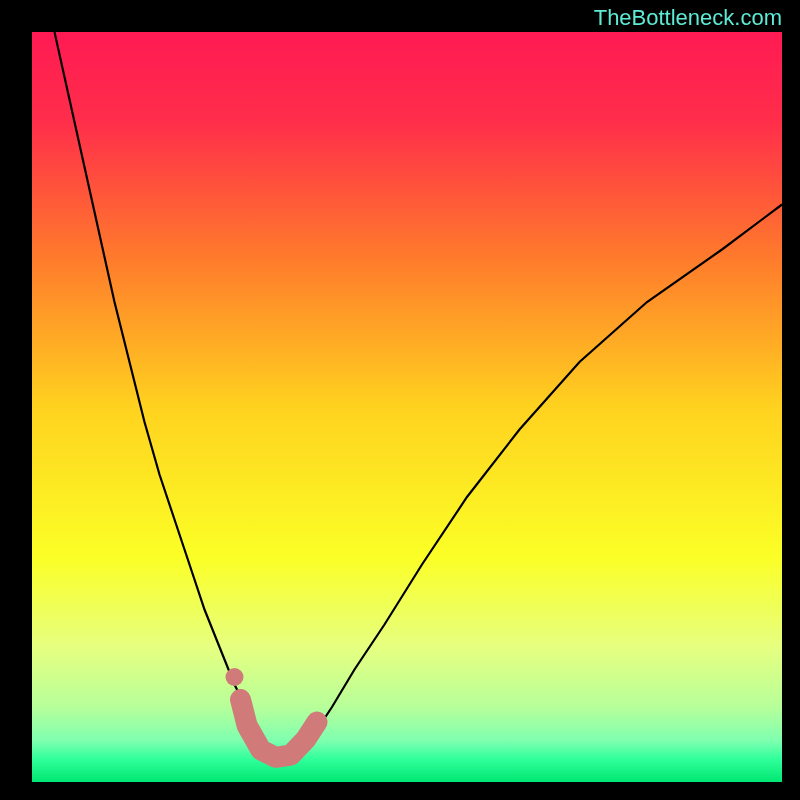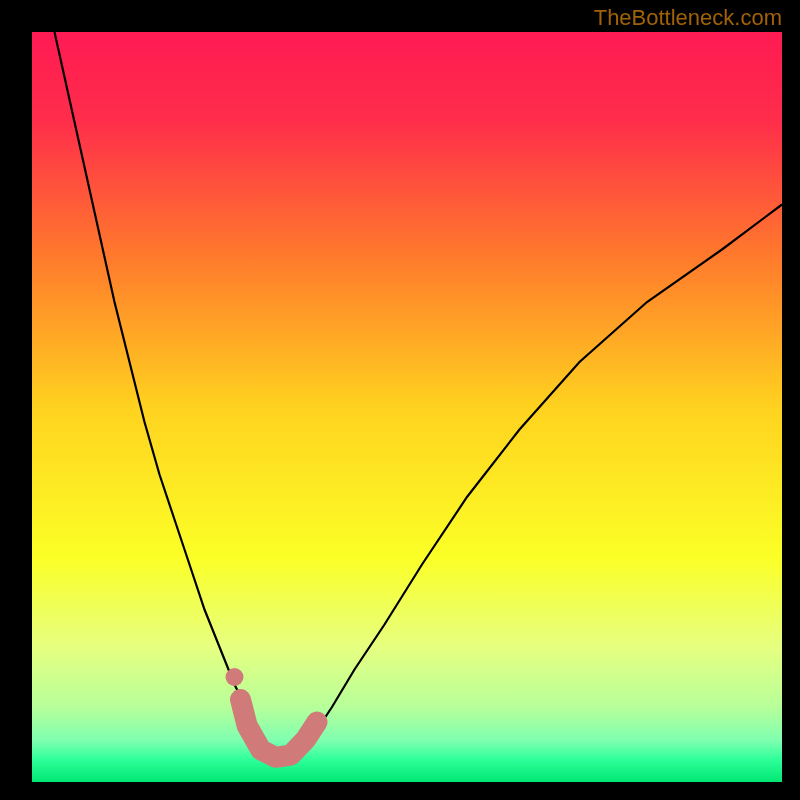--- a/index.html
+++ b/index.html
@@ -15,21 +15,21 @@
     position: absolute;
     top: 0;
     left: 0;
     width: 800px;
     height: 800px;
   }
   .watermark {
     position: absolute;
     top: 5px;
     right: 18px;
-    color: #a16207;
+    color: #5eead4;
     font-size: 22px;
     font-weight: 500;
     z-index: 10;
   }
 </style>
 </head>
 <body>
 
 <div class="chart-container">
   <svg width="800" height="800" viewBox="0 0 800 800">

